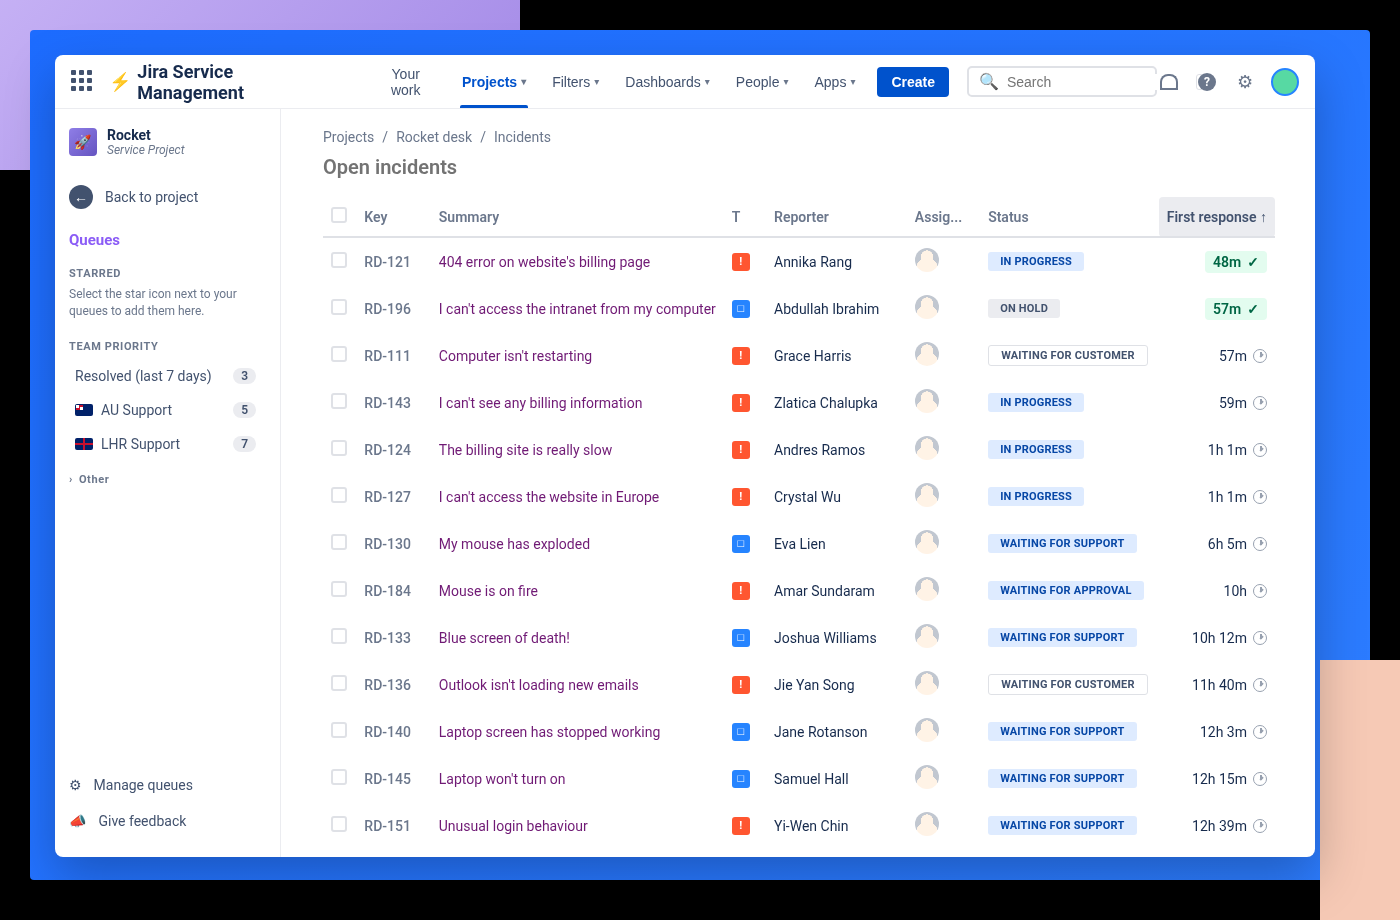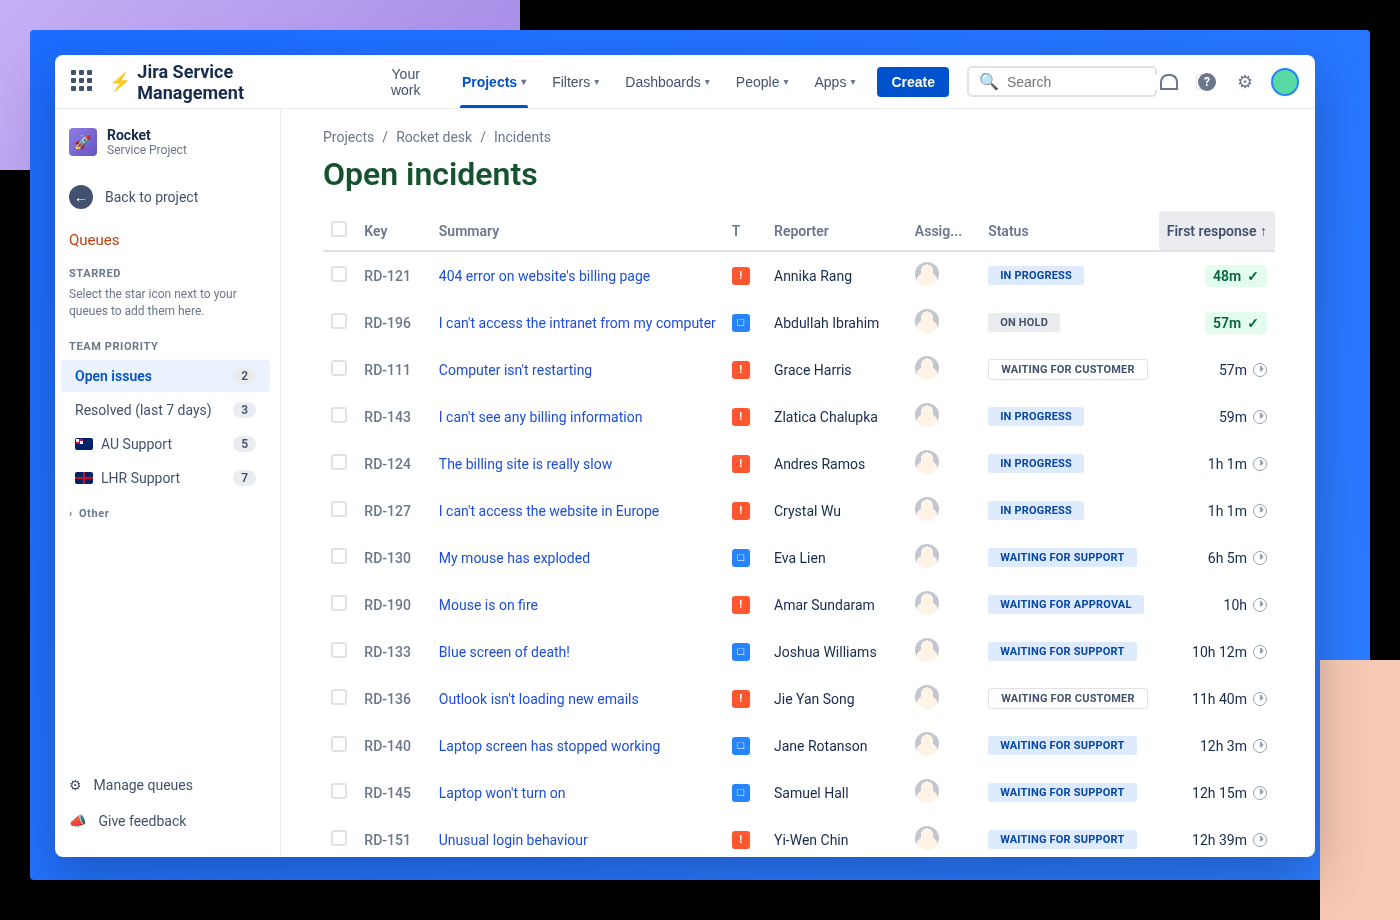--- a/index.html
+++ b/index.html
@@ -54,25 +54,25 @@
     border:2px solid #2684ff; cursor:pointer; }
   
   .body { flex:1; display:flex; overflow:hidden; }
   .sidebar { width:226px; border-right:1px solid #ebecf0; padding:18px 4px 18px 0;
     display:flex; flex-direction:column; font-size:14px; color:#42526e; }
   .proj-head { display:flex; align-items:center; gap:10px; padding:0 14px 14px; }
   .proj-icon { width:28px; height:28px; border-radius:4px;
     background:linear-gradient(135deg,#8f7ee7,#6554c0); display:flex; align-items:center;
     justify-content:center; color:#fff; font-size:14px; }
   .proj-name { font-weight:700; color:#172b4d; }
-  .proj-type { font-size:12px; color:#6b778c; }
+  .proj-type { font-size:12px; color:#6b778c;font-style:italic; }
   .back-row { display:flex; align-items:center; gap:12px; padding:14px 14px 18px; cursor:pointer; }
   .back-circ { width:24px; height:24px; border-radius:50%; background:#42526e; color:#fff;
     display:flex; align-items:center; justify-content:center; font-size:14px; }
-  .side-h1 { font-weight:400; color:#c2410c; font-size:15px; padding:4px 14px 10px; }
+  .side-h1 { font-weight:700; color:#8b5cf6; font-size:15px; padding:4px 14px 10px; }
   .side-label { font-size:11px; font-weight:700; letter-spacing:.6px; color:#6b778c;
     padding:8px 14px 6px; text-transform:uppercase; }
   .side-hint { font-size:12px; color:#6b778c; padding:0 14px 12px; line-height:1.4; }
   .side-item { display:flex; align-items:center; justify-content:space-between;
     padding:8px 14px; cursor:pointer; border-radius:4px; margin:1px 6px; }
   .side-item .lbl { display:flex; align-items:center; gap:8px; }
   .side-item.active { background:#ebf2ff; color:#0052cc; font-weight:600; }
   .pill { background:#ebecf0; color:#42526e; font-size:12px; font-weight:600;
     border-radius:10px; padding:1px 8px; }
   .flag { width:18px; height:12px; border-radius:2px; display:inline-block; }
@@ -85,29 +85,29 @@
     linear-gradient(#c8102e,#c8102e) center/2px 100% no-repeat,#012169;}
   .side-other { display:flex; align-items:center; gap:6px; padding:12px 14px; font-size:11px;
     font-weight:700; letter-spacing:.6px; color:#6b778c; cursor:pointer; }
   .side-bottom { margin-top:auto; }
   .side-act { display:flex; align-items:center; gap:12px; padding:10px 14px; cursor:pointer; }
 
   
   .main { flex:1; padding:20px 40px 10px 42px; overflow:auto; }
   .crumbs { font-size:14px; color:#6b778c; display:flex; gap:8px; }
   .crumbs a { color:#6b778c; text-decoration:none; cursor:pointer; }
-  .page-title { font-size:32px; font-weight:600; color:#14532d; margin:10px 0 18px; }
+  .page-title { font-size:20px; font-weight:600; color:#737373; margin:10px 0 18px; }
   table { width:100%; border-collapse:collapse; font-size:14px; }
   thead th { text-align:left; font-weight:600; color:#6b778c; font-size:14px;
     padding:10px 8px; border-bottom:2px solid #dfe1e6; white-space:nowrap; }
   thead th.sorted { background:#ebecf0; border-radius:4px; color:#42526e; }
   tbody td { padding:10px 8px; vertical-align:middle; color:#172b4d; white-space:nowrap; }
   .cb { width:16px; height:16px; border:2px solid #dfe1e6; border-radius:3px; display:inline-block; }
   .key-cell { color:#6b778c; font-weight:500; }
-  .sum-cell a { color:#1d4ed8; text-decoration:none; }
+  .sum-cell a { color:#701a75; text-decoration:none; }
   .t-icon { width:18px; height:18px; border-radius:3px; display:flex; align-items:center;
     justify-content:center; color:#fff; font-size:11px; font-weight:700; }
   .t-red  { background:#ff5630; }
   .t-blue { background:#2684ff; }
   .assignee-av { width:24px; height:24px; border-radius:50%; background:#c1c7d0; display:inline-block;
     background-image:radial-gradient(circle at 50% 35%, #fff3e6 0 30%, transparent 31%),
                      radial-gradient(circle at 50% 85%, #fff3e6 0 45%, transparent 46%); }
   .status { display:inline-block; font-size:11px; font-weight:700; letter-spacing:.2px;
     padding:3px 12px; border-radius:3px; text-transform:uppercase; }
   .st-inprog  { background:#deebff; color:#0747a6; }
@@ -213,26 +213,20 @@
       </div>
       <div class="back-row">
         <span class="back-circ">←</span>
         <span>Back to project</span>
       </div>
       <div class="side-h1">Queues</div>
       <div class="side-label">Starred</div>
       <div class="side-hint">Select the star icon next to your queues to add them here.</div>
       <div class="side-label">Team Priority</div>
 
-      <div class="side-item active">
-        <span class="lbl">
-            <span>Open issues</span>
-          </span>
-        <span class="pill">2</span>
-      </div>
       <div class="side-item">
         <span class="lbl">
             <span>Resolved (last 7 days)</span>
           </span>
         <span class="pill">3</span>
       </div>
       <div class="side-item">
         <span class="lbl">
             <span class="flag flag-au"></span>
             <span>AU Support</span>
@@ -377,21 +371,21 @@
               <td>
                 <span class="t-icon t-blue">□</span>
               </td>
               <td>Eva Lien</td>
               <td><span class="assignee-av"></span></td>
               <td><span class="status st-waitsup">Waiting for Support</span></td>
               <td class="fr-cell"><span class="fr-pill">6h 5m <span class="clock"></span></span></td>
             </tr>
             <tr>
               <td><span class="cb"></span></td>
-              <td class="key-cell">RD-190</td>
+              <td class="key-cell">RD-184</td>
               <td class="sum-cell"><a>Mouse is on fire</a></td>
               <td>
                 <span class="t-icon t-red">!</span>
               </td>
               <td>Amar Sundaram</td>
               <td><span class="assignee-av"></span></td>
               <td><span class="status st-waitapp">Waiting for Approval</span></td>
               <td class="fr-cell"><span class="fr-pill">10h <span class="clock"></span></span></td>
             </tr>
             <tr>

